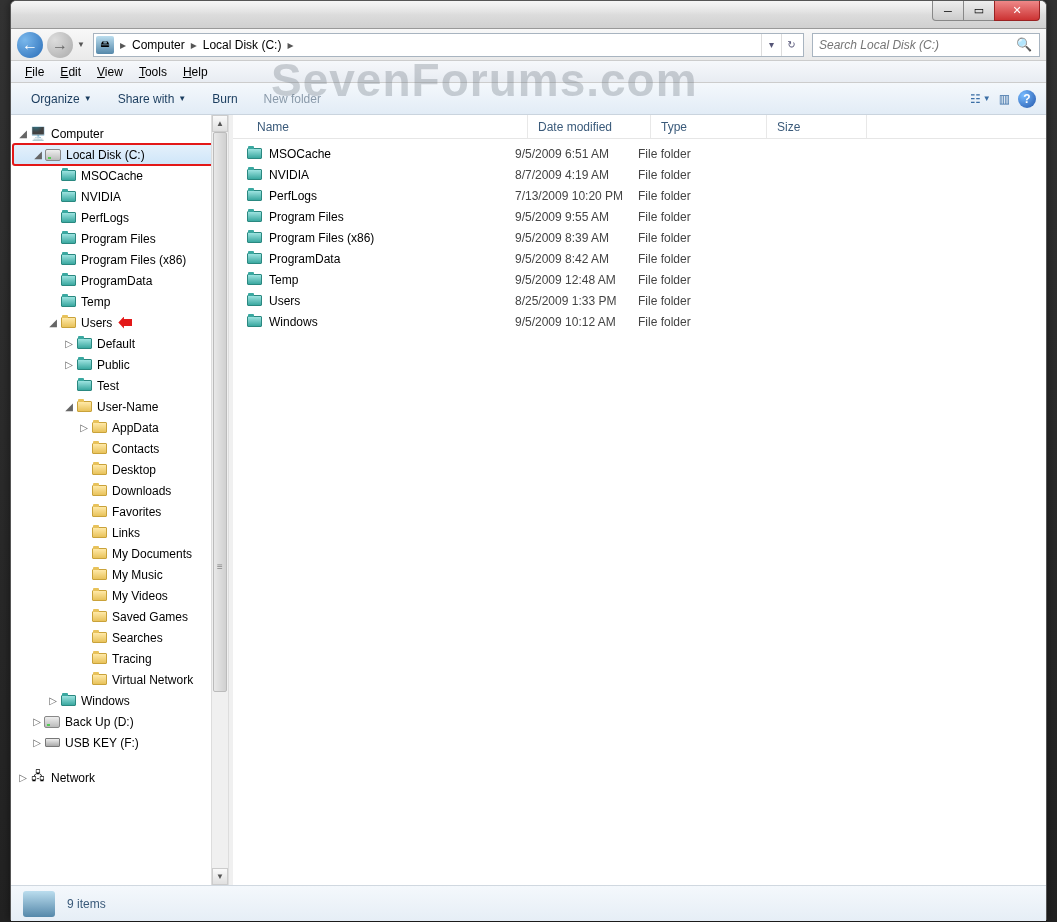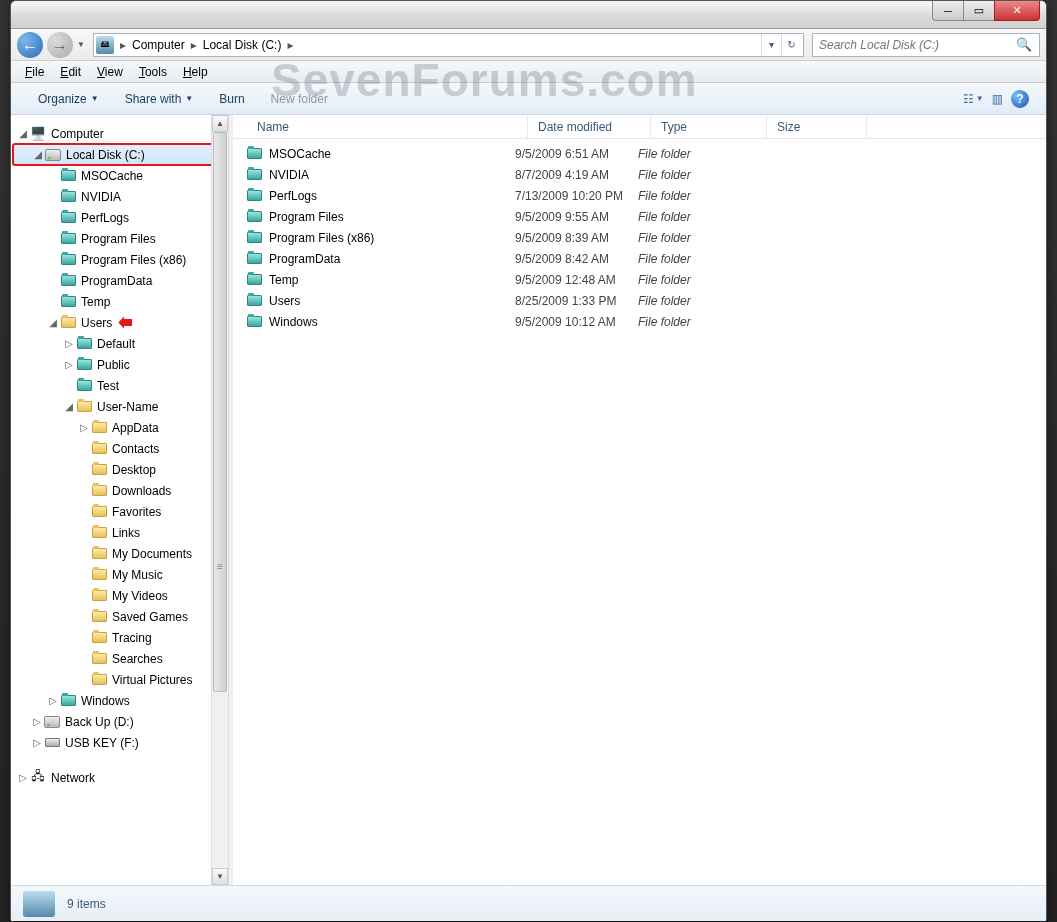--- a/index.html
+++ b/index.html
@@ -26,21 +26,21 @@
 .addr-right { margin-left:auto; display:flex; }
 .addr-btn { width:20px; height:22px; border-left:1px solid #ddd; display:flex;align-items:center;justify-content:center; color:#557; font-size:10px;}
 .searchbox { width: 228px; height: 24px; background: #fff; border: 1px solid #a8b4c0; display: flex; align-items: center; padding: 0 6px; margin-left: 4px; }
 .searchbox input { border: none; outline: none; flex: 1; font-size: 12px; font-style: italic; color: #888; background:transparent; }
 .search-icon { color:#3a6ea5; font-size:13px; }
 
 .menubar { height: 22px; background: linear-gradient(#f6f8fb,#e8ecf2); border-bottom: 1px solid #ccc; display: flex; align-items: center; padding: 0 6px; font-size: 12px; }
 .menu-item { padding: 2px 8px; }
 .menu-item u { text-decoration: underline; }
 
-.toolbar { height: 32px; background: linear-gradient(#f4f8fc,#e2ecf6); border-bottom: 1px solid #cad4de; display: flex; align-items: center; padding: 0 17px; font-size: 12px; color: #1a3c5e; }
+.toolbar { height: 32px; background: linear-gradient(#f4f8fc,#e2ecf6); border-bottom: 1px solid #cad4de; display: flex; align-items: center; padding: 0 10px; font-size: 12px; color: #1a3c5e; }
 .tool-btn { padding: 4px 10px; margin-right: 6px; display:flex; align-items:center; gap:4px; }
 .tool-btn .drop { font-size: 8px; }
 .tool-right { margin-left: auto; display: flex; align-items: center; gap: 8px; }
 .view-icon { display:flex; align-items:center; gap:2px; color:#3a6ea5; }
 .help-icon { width:18px; height:18px; border-radius:50%; background:radial-gradient(circle at 30% 30%, #7bf, #25a); color:#fff; display:flex;align-items:center;justify-content:center; font-size:12px; font-weight:bold;}
 
 .body { display: flex; height: 770px; }
 .sidebar { width: 218px; background: #fff; border-right: 1px solid #ddd; overflow: hidden; position:relative; }
 .sidebar-inner { padding: 8px 0 8px 2px; font-size:12px; }
 .tree-item { display: flex; align-items: center; height: 21px; padding-left: 4px; white-space: nowrap; }
@@ -67,21 +67,21 @@
 .sidebar-scroll .tick::before{content:'≡';font-size:10px;color:#888;}
 .splitter { width:4px; background:#f0f0f0; cursor:col-resize; }
 
 .content { flex: 1; background: #fff; display:flex; flex-direction:column; }
 .col-headers { height: 24px; border-bottom: 1px solid #e6e6e6; display: flex; font-size: 12px; color: #3a5a7a; }
 .col-h { padding: 4px 10px; border-right: 1px solid #e8e8e8; display:flex; align-items:center; }
 .col-name { width: 295px; padding-left:24px; } .col-date { width: 123px; } .col-type { width: 116px; } .col-size { width:100px; }
 .rows { flex:1; padding: 4px 0; }
 .row { display: flex; height: 21px; align-items: center; font-size: 12px; padding-left: 12px; }
 .row .ico { width:18px; margin-right:6px; display:flex;align-items:center;justify-content:center;}
-.cell-name { width: 246px; } .cell-date { width: 123px; color:#444; } .cell-type { width: 116px; color:#444;font-style:italic; }
+.cell-name { width: 246px; } .cell-date { width: 123px; color:#444; } .cell-type { width: 116px; color:#444; }
 
 .statusbar { height: 36px; background: linear-gradient(#f4f8fc,#e6eef6); border-top: 1px solid #d0d8e0; display: flex; align-items: center; padding: 0 12px; font-size: 12px; color: #3a5a7a; gap:12px; }
 .status-icon { width:32px;height:26px;background:linear-gradient(#bde,#58a);border-radius:3px;}
 
 .watermark { position: absolute; top: 52px; left: 260px; font-size: 46px; font-weight: 600; color: rgba(100,110,120,0.3); pointer-events: none; letter-spacing:1px; }
 </style>
 </head>
 <body>
 
 <div class="window">
@@ -313,35 +313,35 @@
             <span class="ico">
               <span class="ico-folder"></span>
             </span>
             <span>Saved Games</span>
           </div>
           <div class="tree-item ind-4">
             <span class="exp none"></span>
             <span class="ico">
               <span class="ico-folder"></span>
             </span>
+            <span>Searches</span>
+          </div>
+          <div class="tree-item ind-4">
+            <span class="exp none"></span>
+            <span class="ico">
+              <span class="ico-folder"></span>
+            </span>
             <span>Tracing</span>
           </div>
           <div class="tree-item ind-4">
             <span class="exp none"></span>
             <span class="ico">
               <span class="ico-folder"></span>
             </span>
-            <span>Searches</span>
-          </div>
-          <div class="tree-item ind-4">
-            <span class="exp none"></span>
-            <span class="ico">
-              <span class="ico-folder"></span>
-            </span>
-            <span>Virtual Pictures</span>
+            <span>Virtual Network</span>
           </div>
           <div class="tree-item ind-2">
             <span class="exp closed">▷</span>
             <span class="ico">
               <span class="ico-folder teal"></span>
             </span>
             <span>Windows</span>
           </div>
           <div class="tree-item ind-1">
             <span class="exp closed">▷</span>

